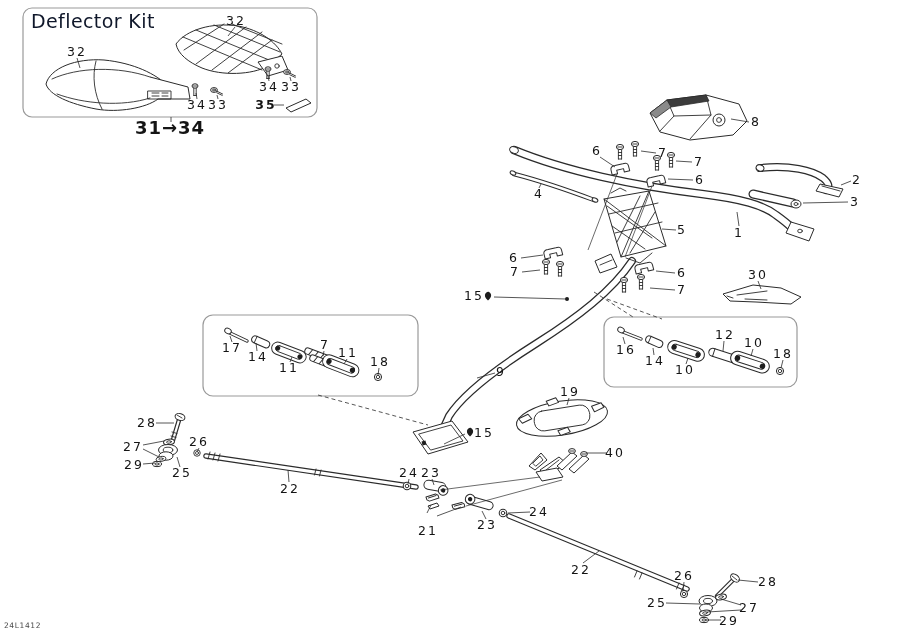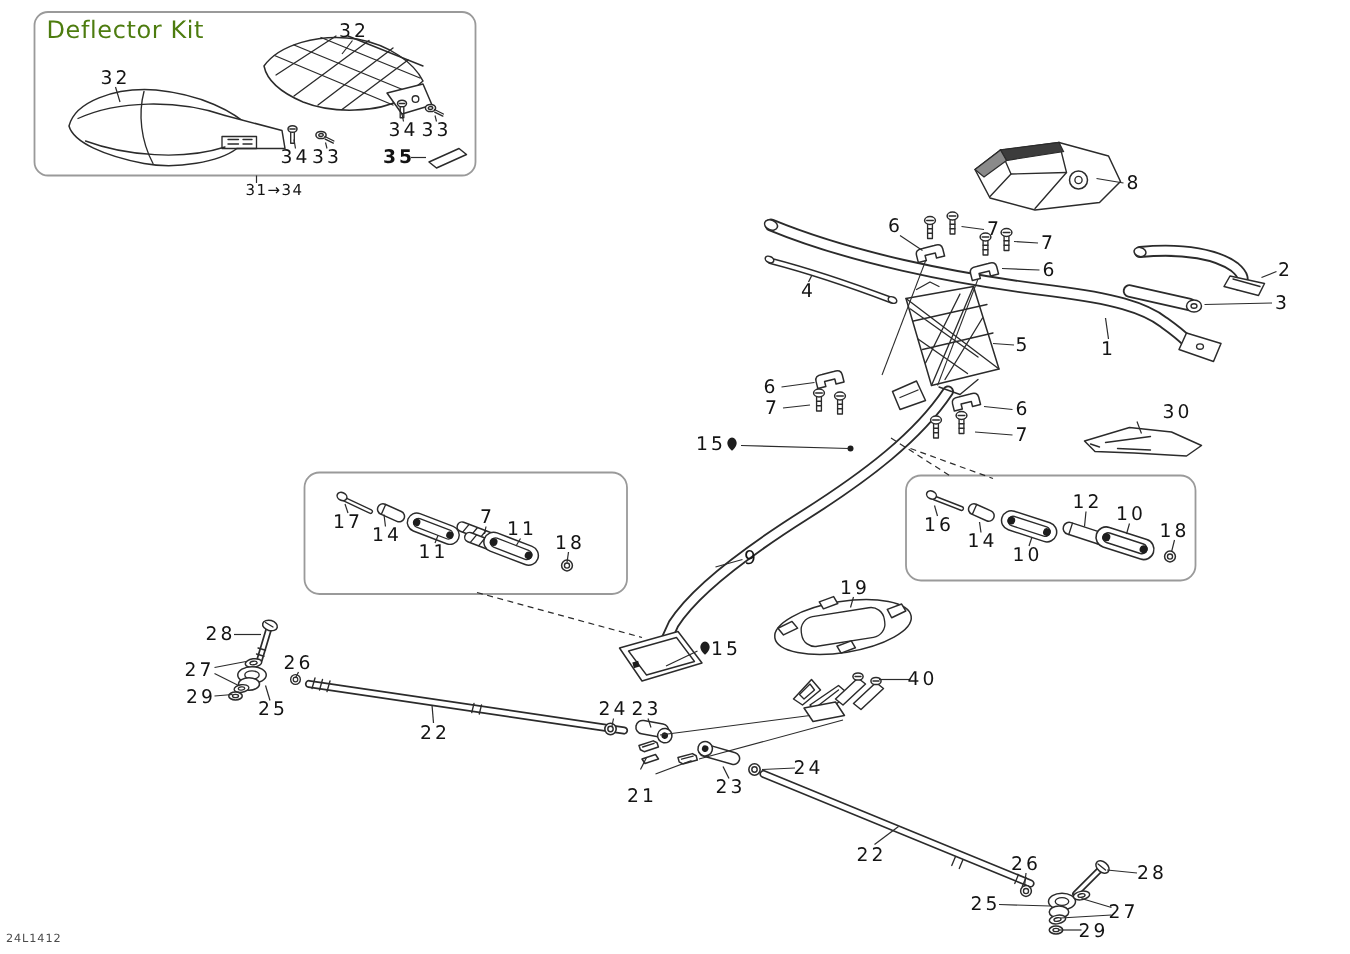--- a/index.html
+++ b/index.html
@@ -13,23 +13,23 @@
   .dk  { fill:#1d1d1d; stroke:none; }
   .dk2 { fill:#3c3c3c; stroke:#2b2b2b; stroke-width:0.8; }
   .dk3 { fill:#8a8a8a; stroke:#2b2b2b; stroke-width:0.8; }
   .tube-o { fill:none; stroke:#2b2b2b; stroke-linecap:round; }
   .tube-i { fill:none; stroke:#ffffff; stroke-linecap:round; }
   .boxr { fill:none; stroke:#9a9a9a; stroke-width:1.2; }
   .callout {
     position:absolute; transform:translate(-50%,-50%);
     font-size:12.5px; letter-spacing:2px; color:#141414; white-space:nowrap; line-height:1;
   }
-  .callout.range { letter-spacing:1px; font-weight:normal; font-size:10px;margin-left:13px; }
+  .callout.range { letter-spacing:1px; font-weight:bold; font-size:18px; }
   .box-title {
-    position:absolute; left:31px; top:10px; font-size:16px; color:#4d7c0f; letter-spacing:0.4px;
+    position:absolute; left:31px; top:10px; font-size:19px; color:#0f172a; letter-spacing:0.4px;
   }
   .code {
     position:absolute; left:4px; top:621px; font-size:7.5px; color:#4a4a4a; letter-spacing:0.6px;
   }
 </style>
 </head>
 <body>
 
 <div class="stage">
 
@@ -398,21 +398,21 @@
       <div class="callout" style="left: 756px; top: 122px;">8</div>
       <div class="callout" style="left: 857px; top: 180px;">2</div>
       <div class="callout" style="left: 855px; top: 202px;">3</div>
       <div class="callout" style="left: 739px; top: 233px;">1</div>
       <div class="callout" style="left: 539px; top: 194px;">4</div>
       <div class="callout" style="left: 682px; top: 230px;">5</div>
       <div class="callout" style="left: 514px; top: 258px;">6</div>
       <div class="callout" style="left: 515px; top: 272px;">7</div>
       <div class="callout" style="left: 682px; top: 273px;">6</div>
       <div class="callout" style="left: 682px; top: 290px;">7</div>
-      <div class="callout" style="left: 758px; top: 275px; margin-left: 27px;">30</div>
+      <div class="callout" style="left: 758px; top: 275px;">30</div>
       <div class="callout" style="left: 474px; top: 296px;">15</div>
       <div class="callout" style="left: 501px; top: 372px;">9</div>
       <div class="callout" style="left: 570px; top: 392px;">19</div>
       <div class="callout" style="left: 484px; top: 433px;">15</div>
       <div class="callout" style="left: 615px; top: 453px;">40</div>
       <div class="callout" style="left: 232px; top: 348px; text-align: center;">17</div>
       <div class="callout" style="left: 258px; top: 357px;">14</div>
       <div class="callout" style="left: 289px; top: 368px;">11</div>
       <div class="callout" style="left: 325px; top: 345px;">7</div>
       <div class="callout" style="left: 348px; top: 353px;">11</div>

